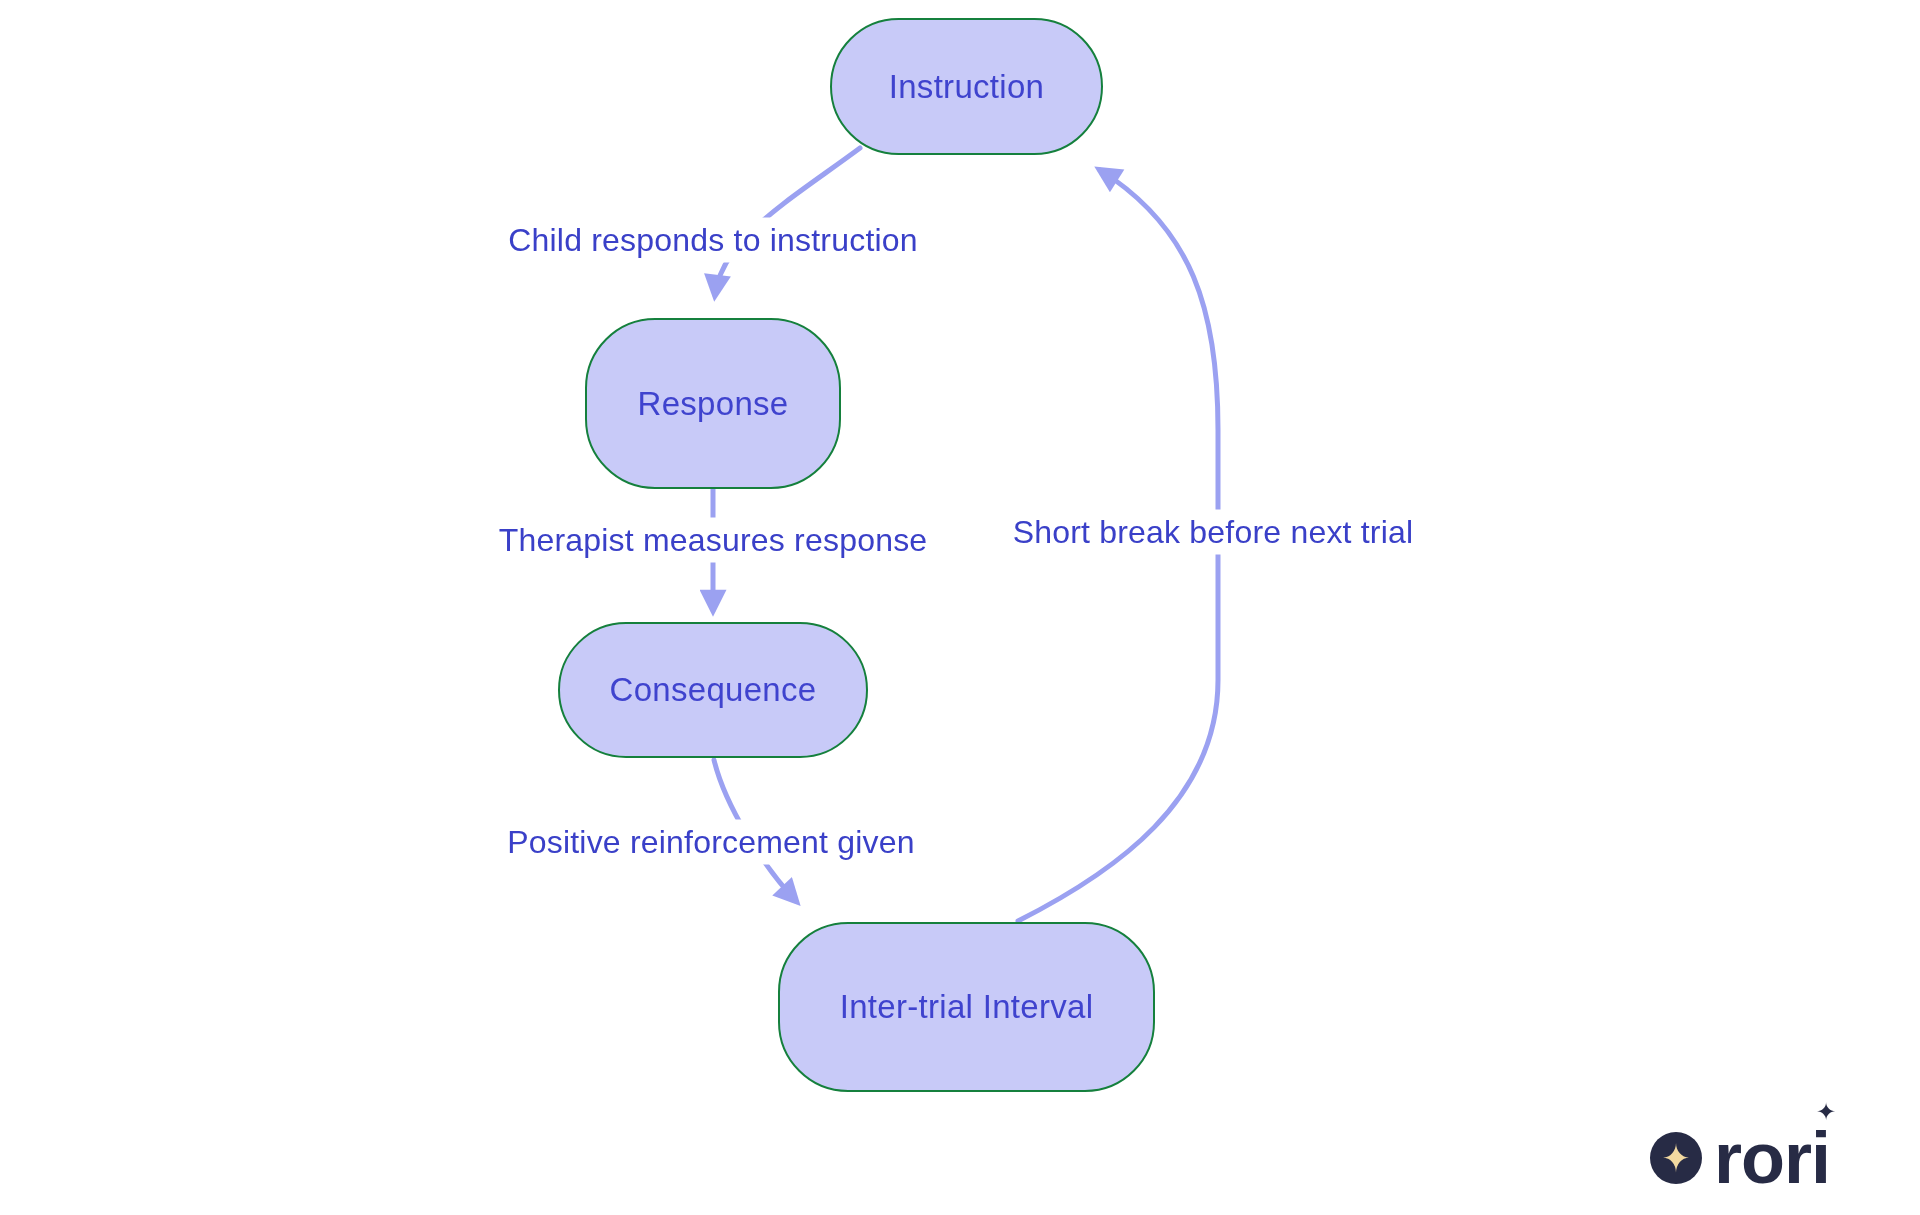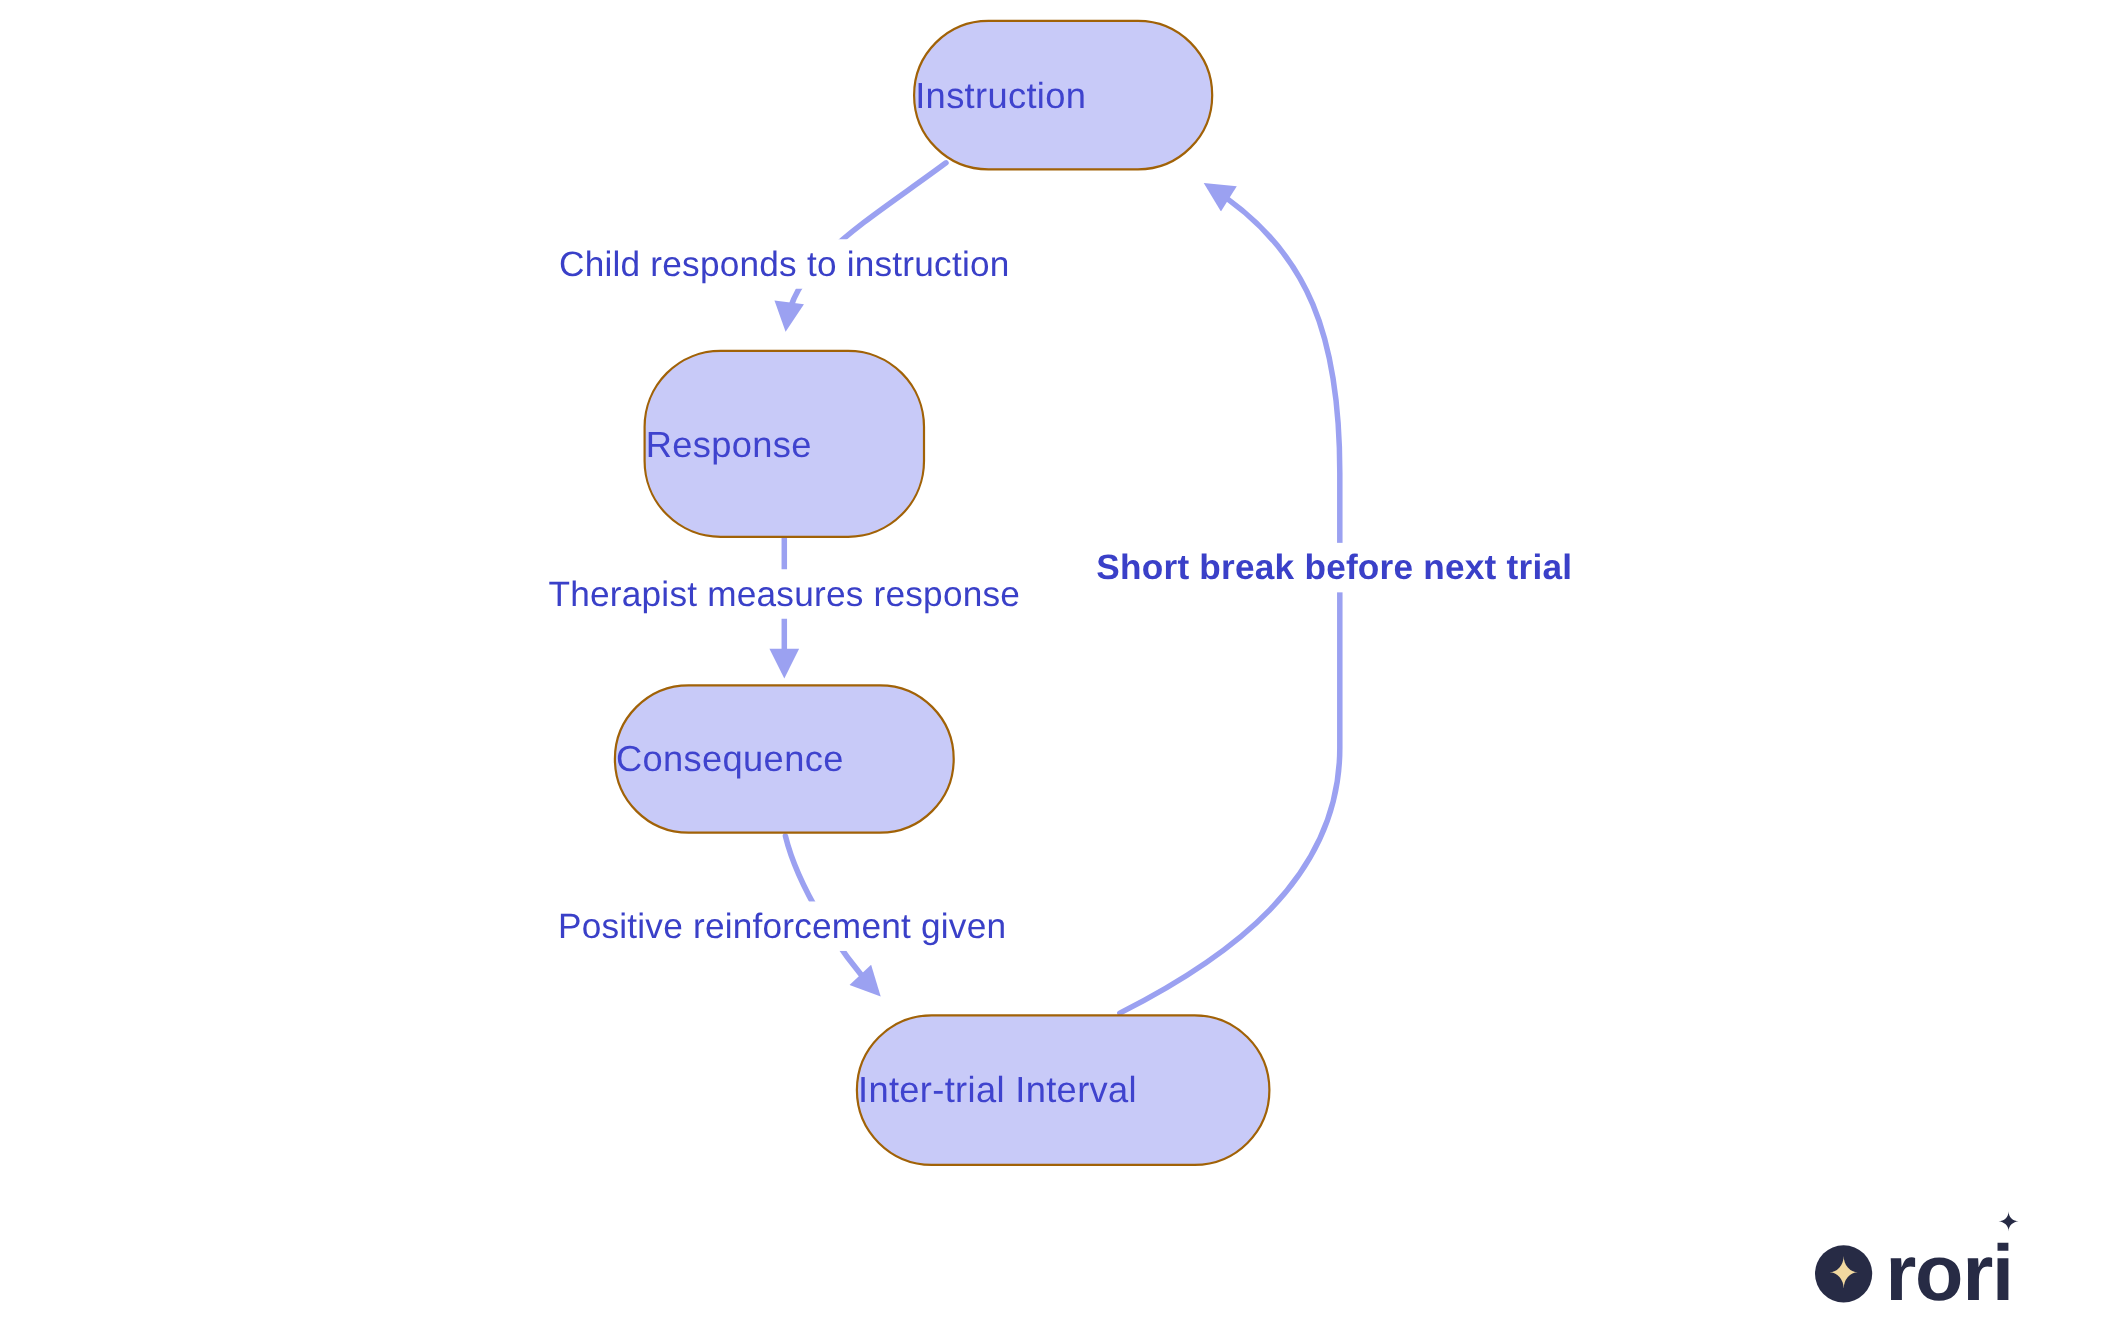--- a/index.html
+++ b/index.html
@@ -8,23 +8,23 @@
     width:1920px;height:1215px;
     background:#ffffff;
     overflow:hidden;
     font-family:"Liberation Sans","DejaVu Sans",sans-serif;
   }
   svg.edges{position:absolute;left:0;top:0;width:1920px;height:1215px;z-index:1;}
   svg.edges path.edge{fill:none;stroke:#9ba1f1;stroke-width:5;stroke-linecap:round;}
   .node{
     position:absolute;z-index:3;
     background:#c8caf8;
-    border:2px solid #a16207;
+    border:2px solid #15803d;
     border-radius:70px;
-    display:flex;align-items:center;
+    display:flex;align-items:center;justify-content:center;
     box-sizing:border-box;
   }
   .node span{
     color:#3f43ce;
     font-size:33px;
     letter-spacing:.3px;
     white-space:nowrap;
   }
   .edge-label{
     position:absolute;z-index:2;
@@ -83,31 +83,31 @@
   </div>
 
   <div class="node" style="left:585px;top:318px;width:256px;height:171px;">
     <span>Response</span>
   </div>
 
   <div class="node" style="left:558px;top:622px;width:310px;height:136px;">
     <span>Consequence</span>
   </div>
 
-  <div class="node" style="left:778px;top:922px;width:377px;height:138px;">
+  <div class="node" style="left:778px;top:922px;width:377px;height:170px;">
     <span>Inter-trial Interval</span>
   </div>
 
   <div class="edge-label" style="left:713px;top:540px;">Therapist measures response</div>
 
   <div class="edge-label" style="left:713px;top:240px;">Child responds to instruction</div>
 
   <div class="edge-label" style="left:711px;top:842px;text-align:right;">Positive reinforcement given</div>
 
-  <div class="edge-label" style="left:1213px;top:516px;font-weight:bold;">Short break before next trial</div>
+  <div class="edge-label" style="left:1213px;top:532px;">Short break before next trial</div>
 
   <div class="logo">
     <div class="logo-circle">
       <span class="logo-star">✦</span>
     </div>
     <div class="logo-word">
       <span class="logo-text">rori</span>
       <span class="logo-dot-star">✦</span>
     </div>
   </div>

